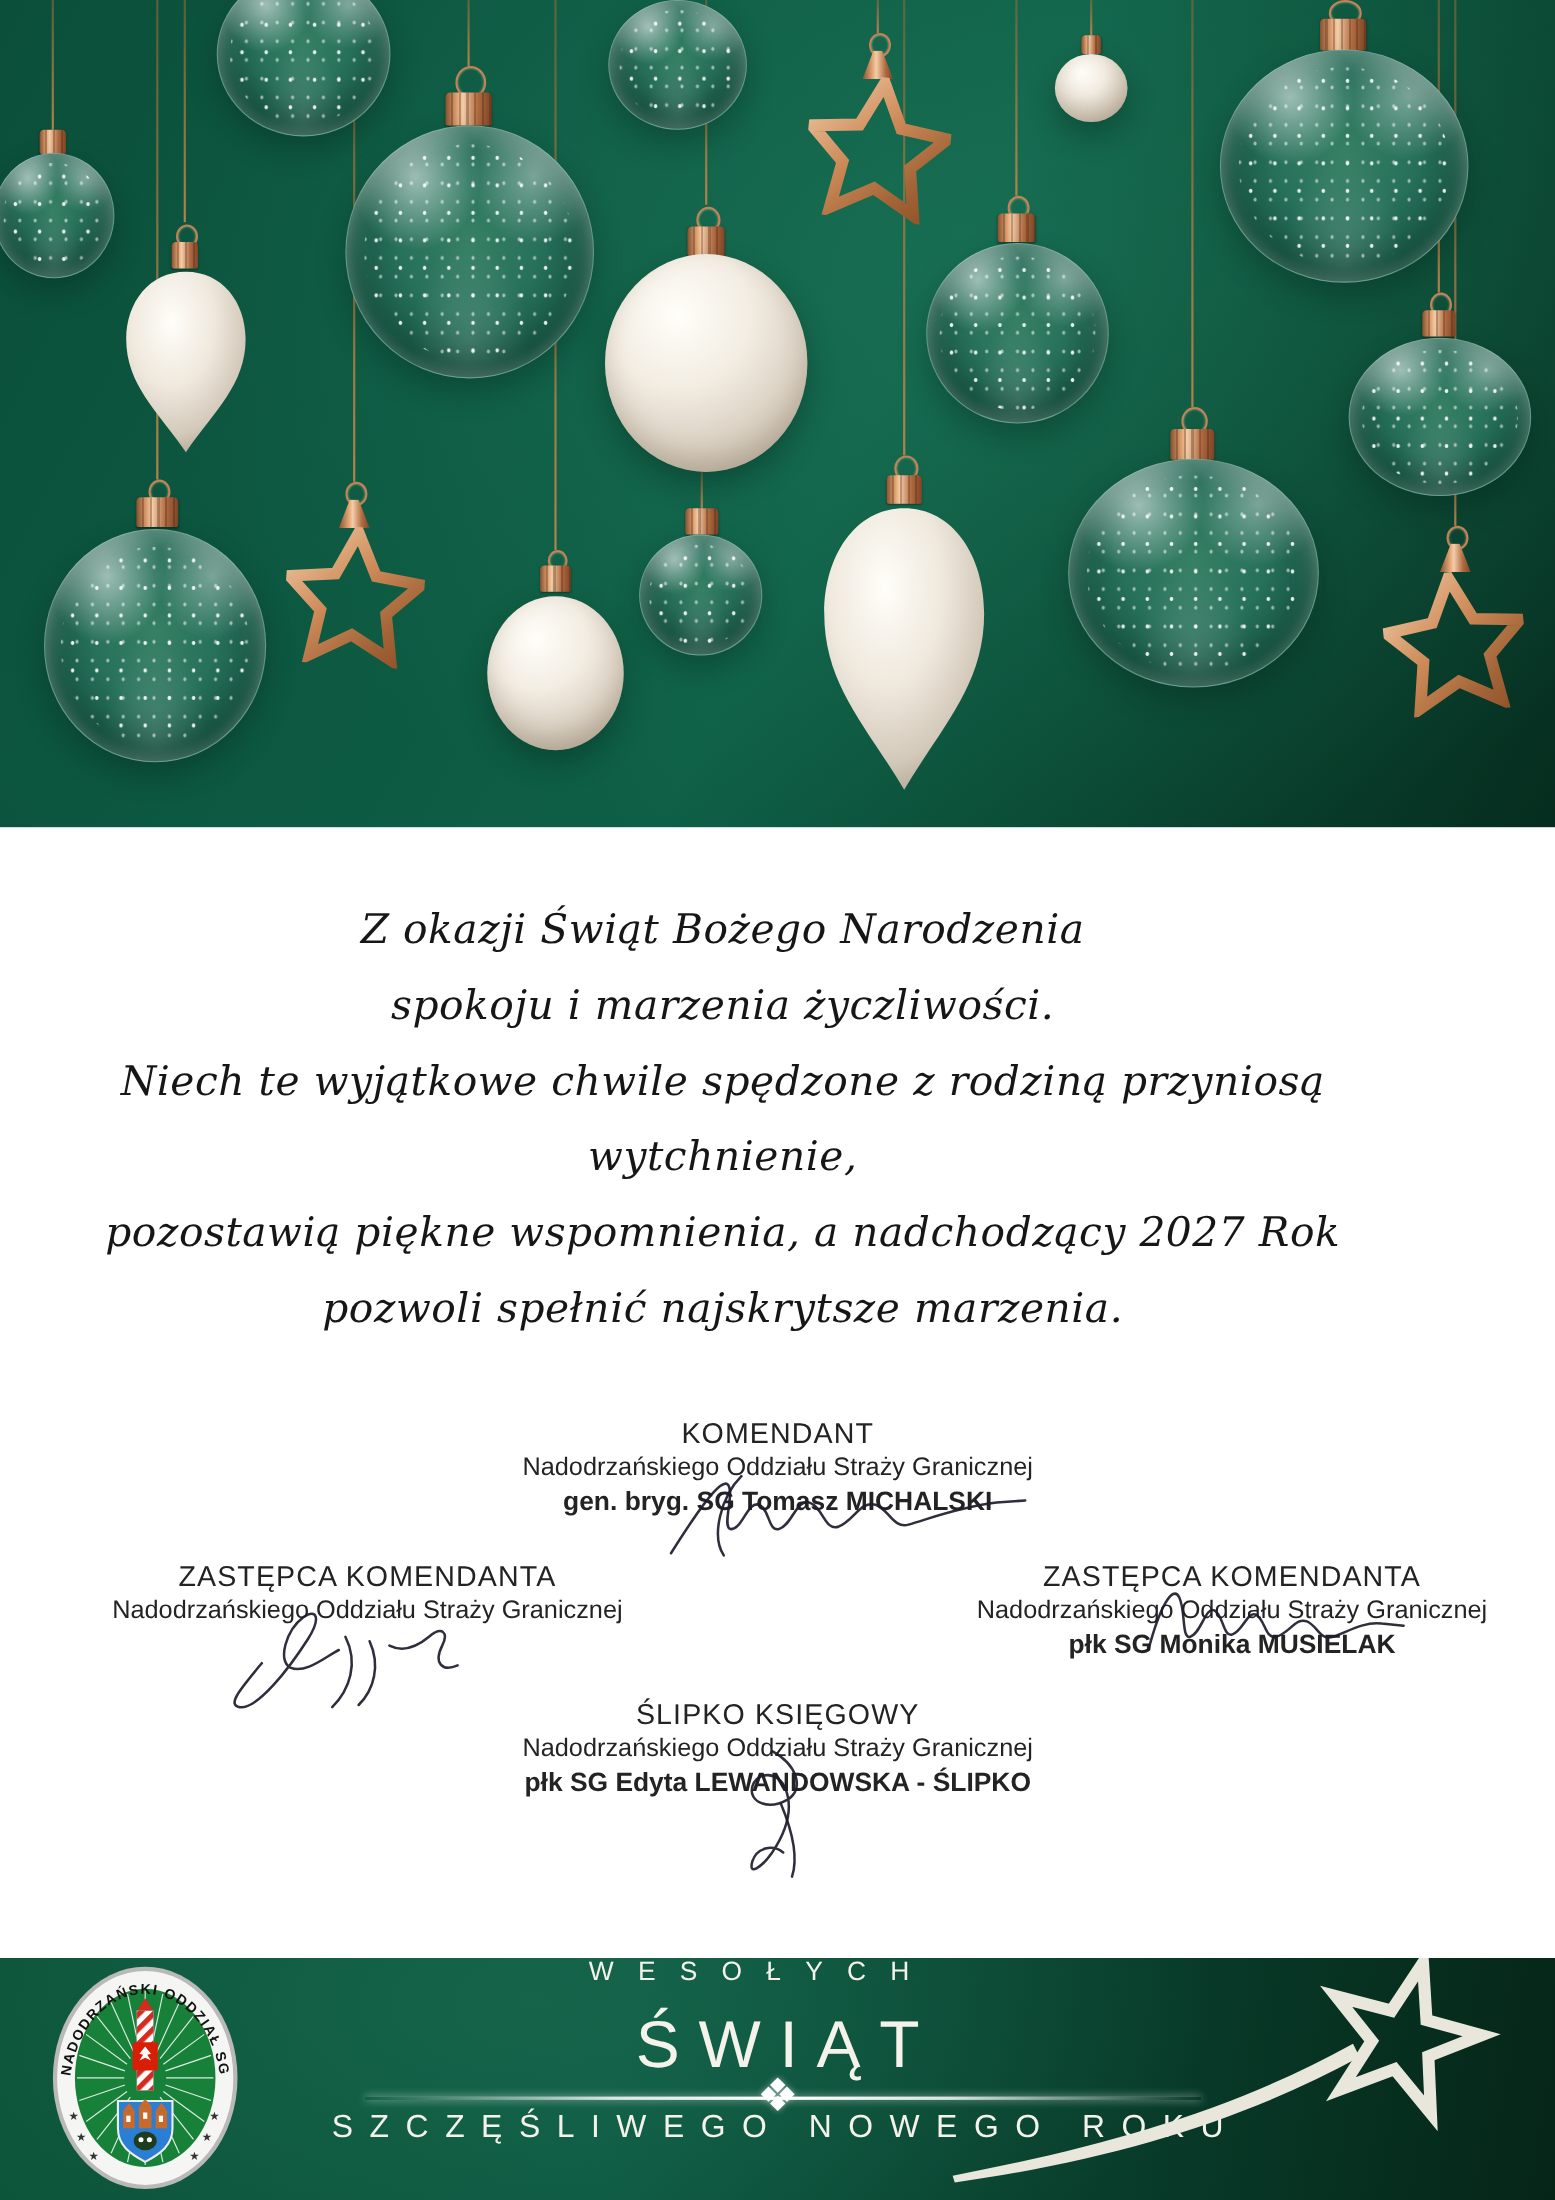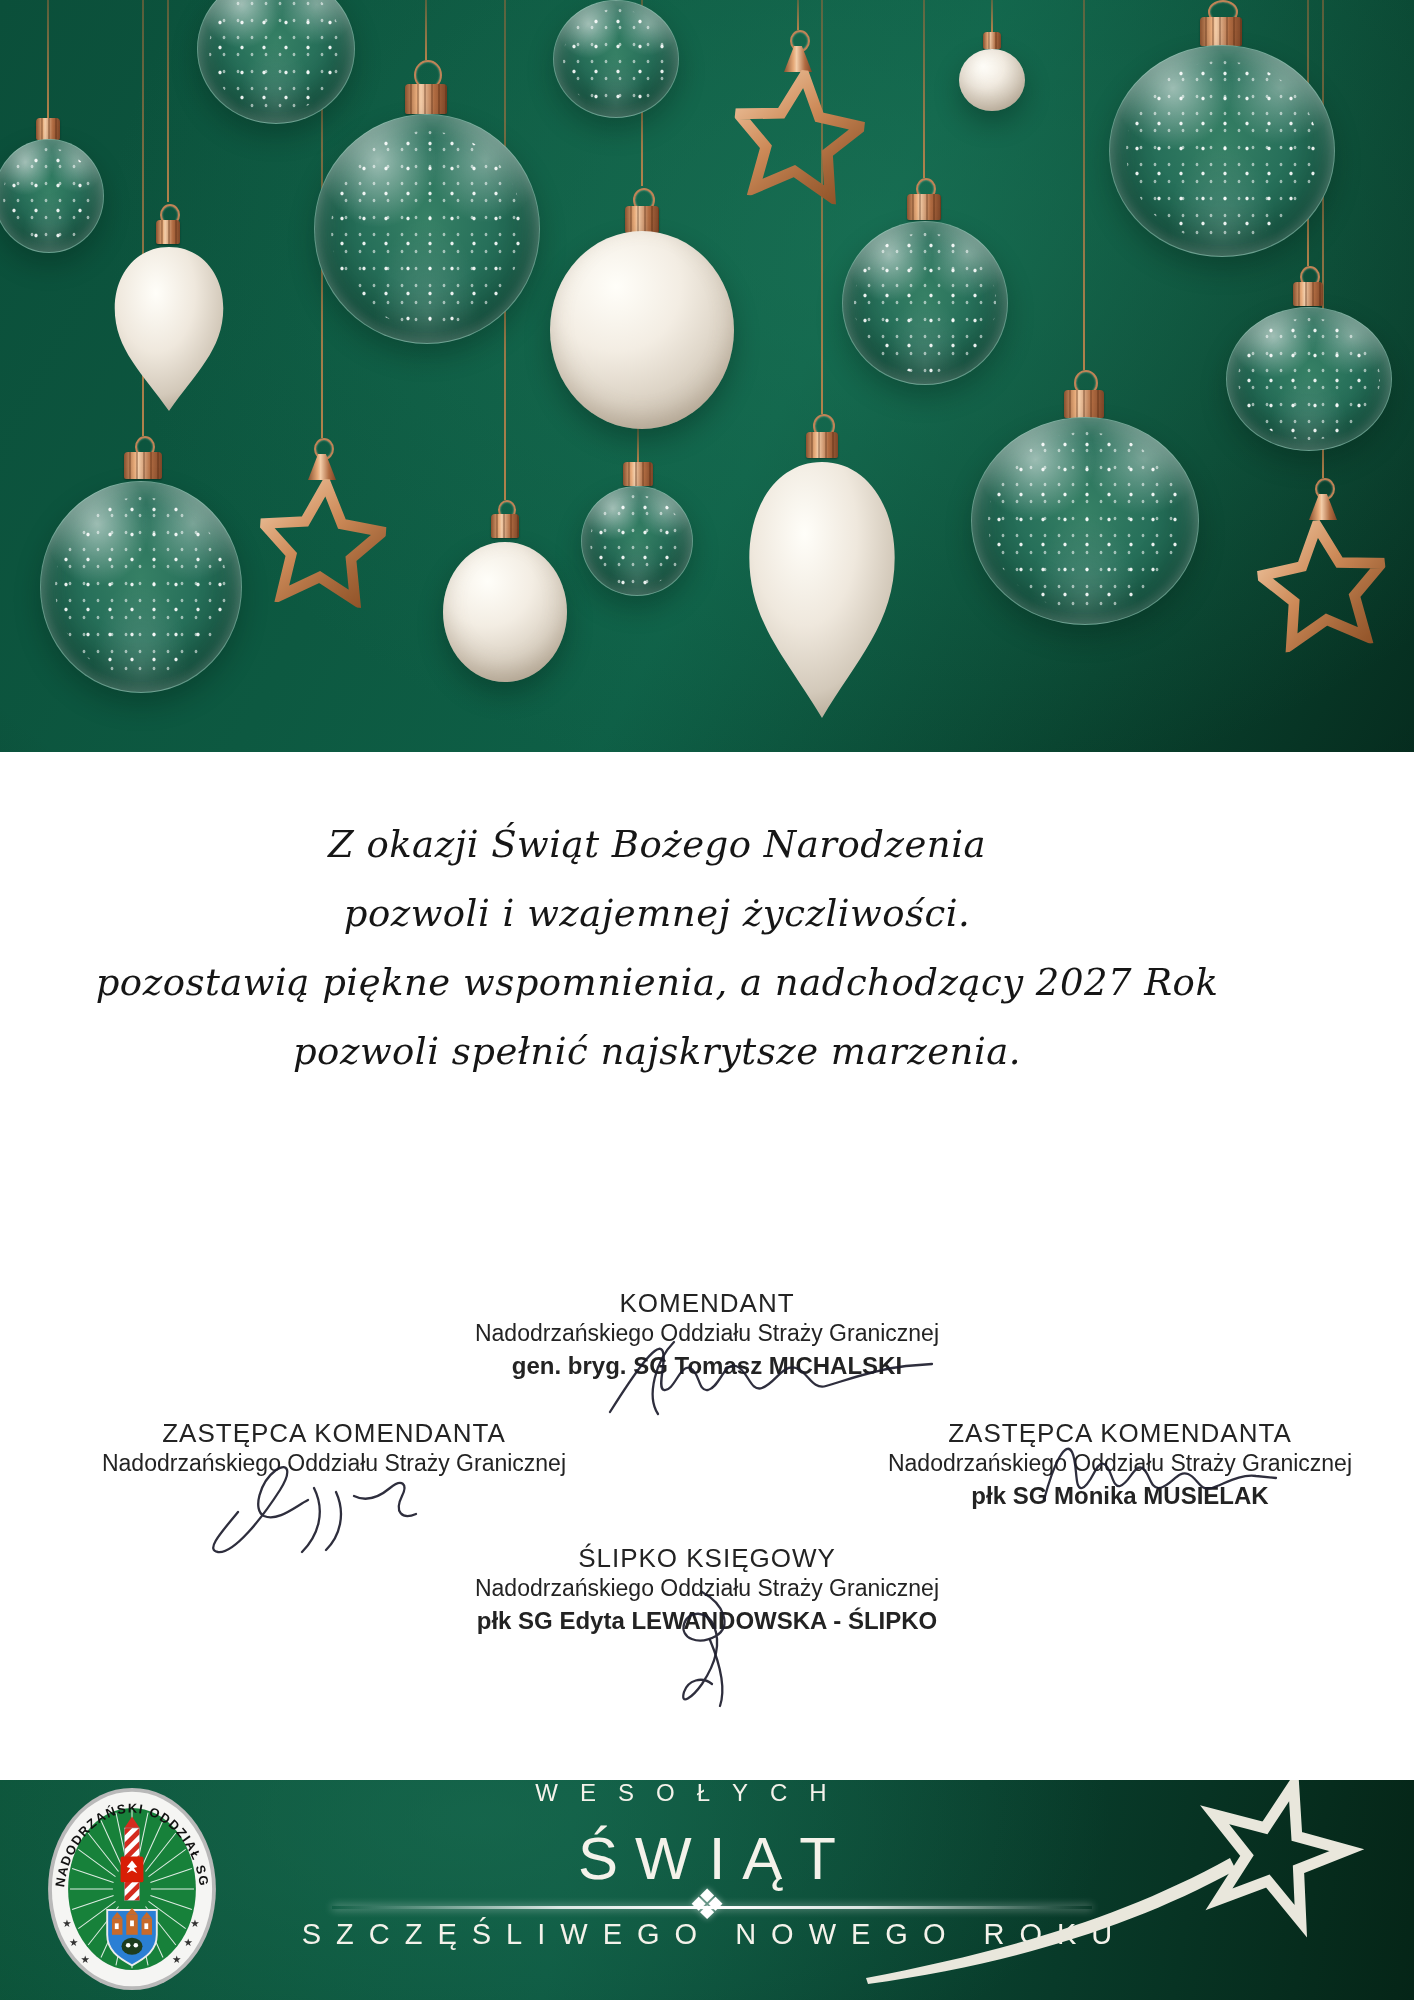--- a/index.html
+++ b/index.html
@@ -189,21 +189,22 @@
       <div class="orn-svg" style="left: 1259px; top: 520px; transform: rotate(-6deg);"><svg width="128" height="128" viewBox="0 0 120 120">
       <polygon points="60,5 77.6,41.6 117,46.3 88.5,73.9 95.1,113 60,93.5 24.9,113 31.5,73.9 3,46.3 42.4,41.6" fill="none" stroke="url(#gCopper)" stroke-width="10" stroke-linejoin="miter"></polygon>
     </svg></div>
       <div class="orn-svg" style="left: 259px; top: 479px; transform: rotate(4deg);"><svg width="126" height="126" viewBox="0 0 120 120">
       <polygon points="60,5 77.6,41.6 117,46.3 88.5,73.9 95.1,113 60,93.5 24.9,113 31.5,73.9 3,46.3 42.4,41.6" fill="none" stroke="url(#gCopper)" stroke-width="10" stroke-linejoin="miter"></polygon>
     </svg></div>
     </div>
 
   <div class="message">
     <p>Z okazji Świąt Bożego Narodzenia</p>
-    <p>pozwoli i wzajemnej życzliwości.</p>
+    <p>spokoju i marzenia życzliwości.</p>
+    <p>Niech te wyjątkowe chwile spędzone z rodziną przyniosą wytchnienie,</p>
     <p>pozostawią piękne wspomnienia, a nadchodzący 2027 Rok</p>
     <p>pozwoli spełnić najskrytsze marzenia.</p>
   </div>
 
   <div class="sig sig-commander">
     <div class="t">KOMENDANT</div>
     <div class="u">Nadodrzańskiego Oddziału Straży Granicznej</div>
     <div class="n">gen. bryg. SG Tomasz MICHALSKI</div>
   </div>
   <svg class="autograph" style="left:600px;top:1338px" width="340" height="78" viewBox="0 0 340 78">

